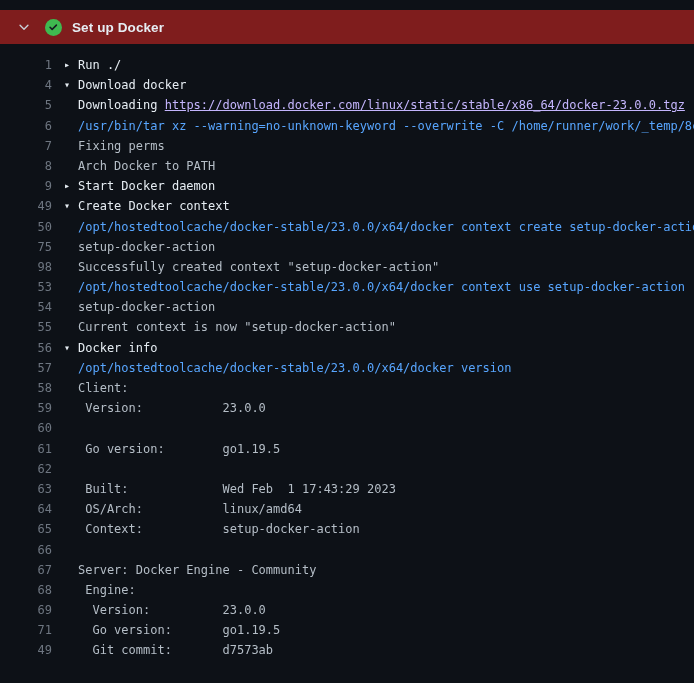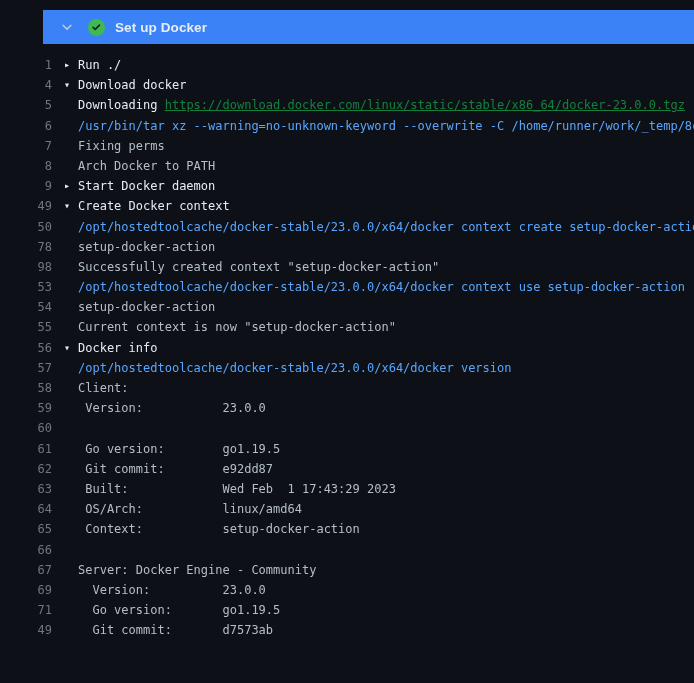--- a/index.html
+++ b/index.html
@@ -5,26 +5,25 @@
   * { box-sizing: border-box; }
   html, body { margin: 0; padding: 0; }
   body {
     width: 694px; height: 683px; overflow: hidden;
     background: #0d1117;
     font-family: "Liberation Sans", sans-serif;
   }
   .step-header {
     margin-top: 10px;
     height: 34px;
-    background: #3b82f6;
+    background: #7f1d1d;
     display: flex;
     align-items: center;
     padding: 0 16px;
     cursor: pointer;
-    margin-left: 43px;
   }
   .chevron { width: 16px; height: 16px; display: inline-flex; align-items: center; justify-content: center; color: #c9d1d9; }
   .status-icon { width: 17px; height: 17px; margin-left: 13px; display: inline-flex; }
   .step-title {
     margin-left: 10px;
     color: #e6edf3;
     font-size: 13.5px;
     font-weight: 600;
     letter-spacing: .1px;
   }
@@ -55,21 +54,21 @@
     cursor: pointer;
   }
   .log-line .txt {
     white-space: pre;
     overflow: hidden;
   }
   .log-line.type-group_open .txt,
   .log-line.type-group_closed .txt { color: #e6edf3; }
   .log-line.type-command .txt { color: #58a6ff; }
   .log-line.type-link .txt { color: #e6edf3; }
-  .log-link { text-decoration: underline; cursor: pointer; color: #15803d; }
+  .log-link { text-decoration: underline; cursor: pointer; color: #c4b5fd; }
 </style>
 </head>
 <body>
 
 <div class="step-header">
   <span class="chevron">
     <svg width="14" height="14" viewBox="0 0 16 16" fill="none">
       <path d="M3.5 6l4.5 4.5L12.5 6" stroke="currentColor" stroke-width="1.6" stroke-linecap="round" stroke-linejoin="round"></path>
     </svg>
   </span>
@@ -132,21 +131,21 @@
     <span class="txt">Create Docker context</span>
   </div>
 
   <div class="log-line type-command">
     <span class="ln">50</span>
     <span class="arrow"></span>
     <span class="txt">/opt/hostedtoolcache/docker-stable/23.0.0/x64/docker context create setup-docker-action</span>
   </div>
 
   <div class="log-line type-plain">
-    <span class="ln">78</span>
+    <span class="ln">75</span>
     <span class="arrow"></span>
     <span class="txt">setup-docker-action</span>
   </div>
 
   <div class="log-line type-plain">
     <span class="ln">98</span>
     <span class="arrow"></span>
     <span class="txt">Successfully created context "setup-docker-action"</span>
   </div>
 
@@ -199,21 +198,20 @@
 
   <div class="log-line type-plain">
     <span class="ln">61</span>
     <span class="arrow"></span>
     <span class="txt"> Go version:        go1.19.5</span>
   </div>
 
   <div class="log-line type-plain">
     <span class="ln">62</span>
     <span class="arrow"></span>
-    <span class="txt"> Git commit:        e92dd87</span>
   </div>
 
   <div class="log-line type-plain">
     <span class="ln">63</span>
     <span class="arrow"></span>
     <span class="txt"> Built:             Wed Feb  1 17:43:29 2023</span>
   </div>
 
   <div class="log-line type-plain">
     <span class="ln">64</span>
@@ -232,20 +230,25 @@
     <span class="arrow"></span>
     <span class="txt"></span>
   </div>
 
   <div class="log-line type-plain">
     <span class="ln">67</span>
     <span class="arrow"></span>
     <span class="txt">Server: Docker Engine - Community</span>
   </div>
 
+  <div class="log-line type-plain">
+    <span class="ln">68</span>
+    <span class="arrow"></span>
+    <span class="txt"> Engine:</span>
+  </div>
 
   <div class="log-line type-plain">
     <span class="ln">69</span>
     <span class="arrow"></span>
     <span class="txt">  Version:          23.0.0</span>
   </div>
 
 
   <div class="log-line type-plain">
     <span class="ln">71</span>

